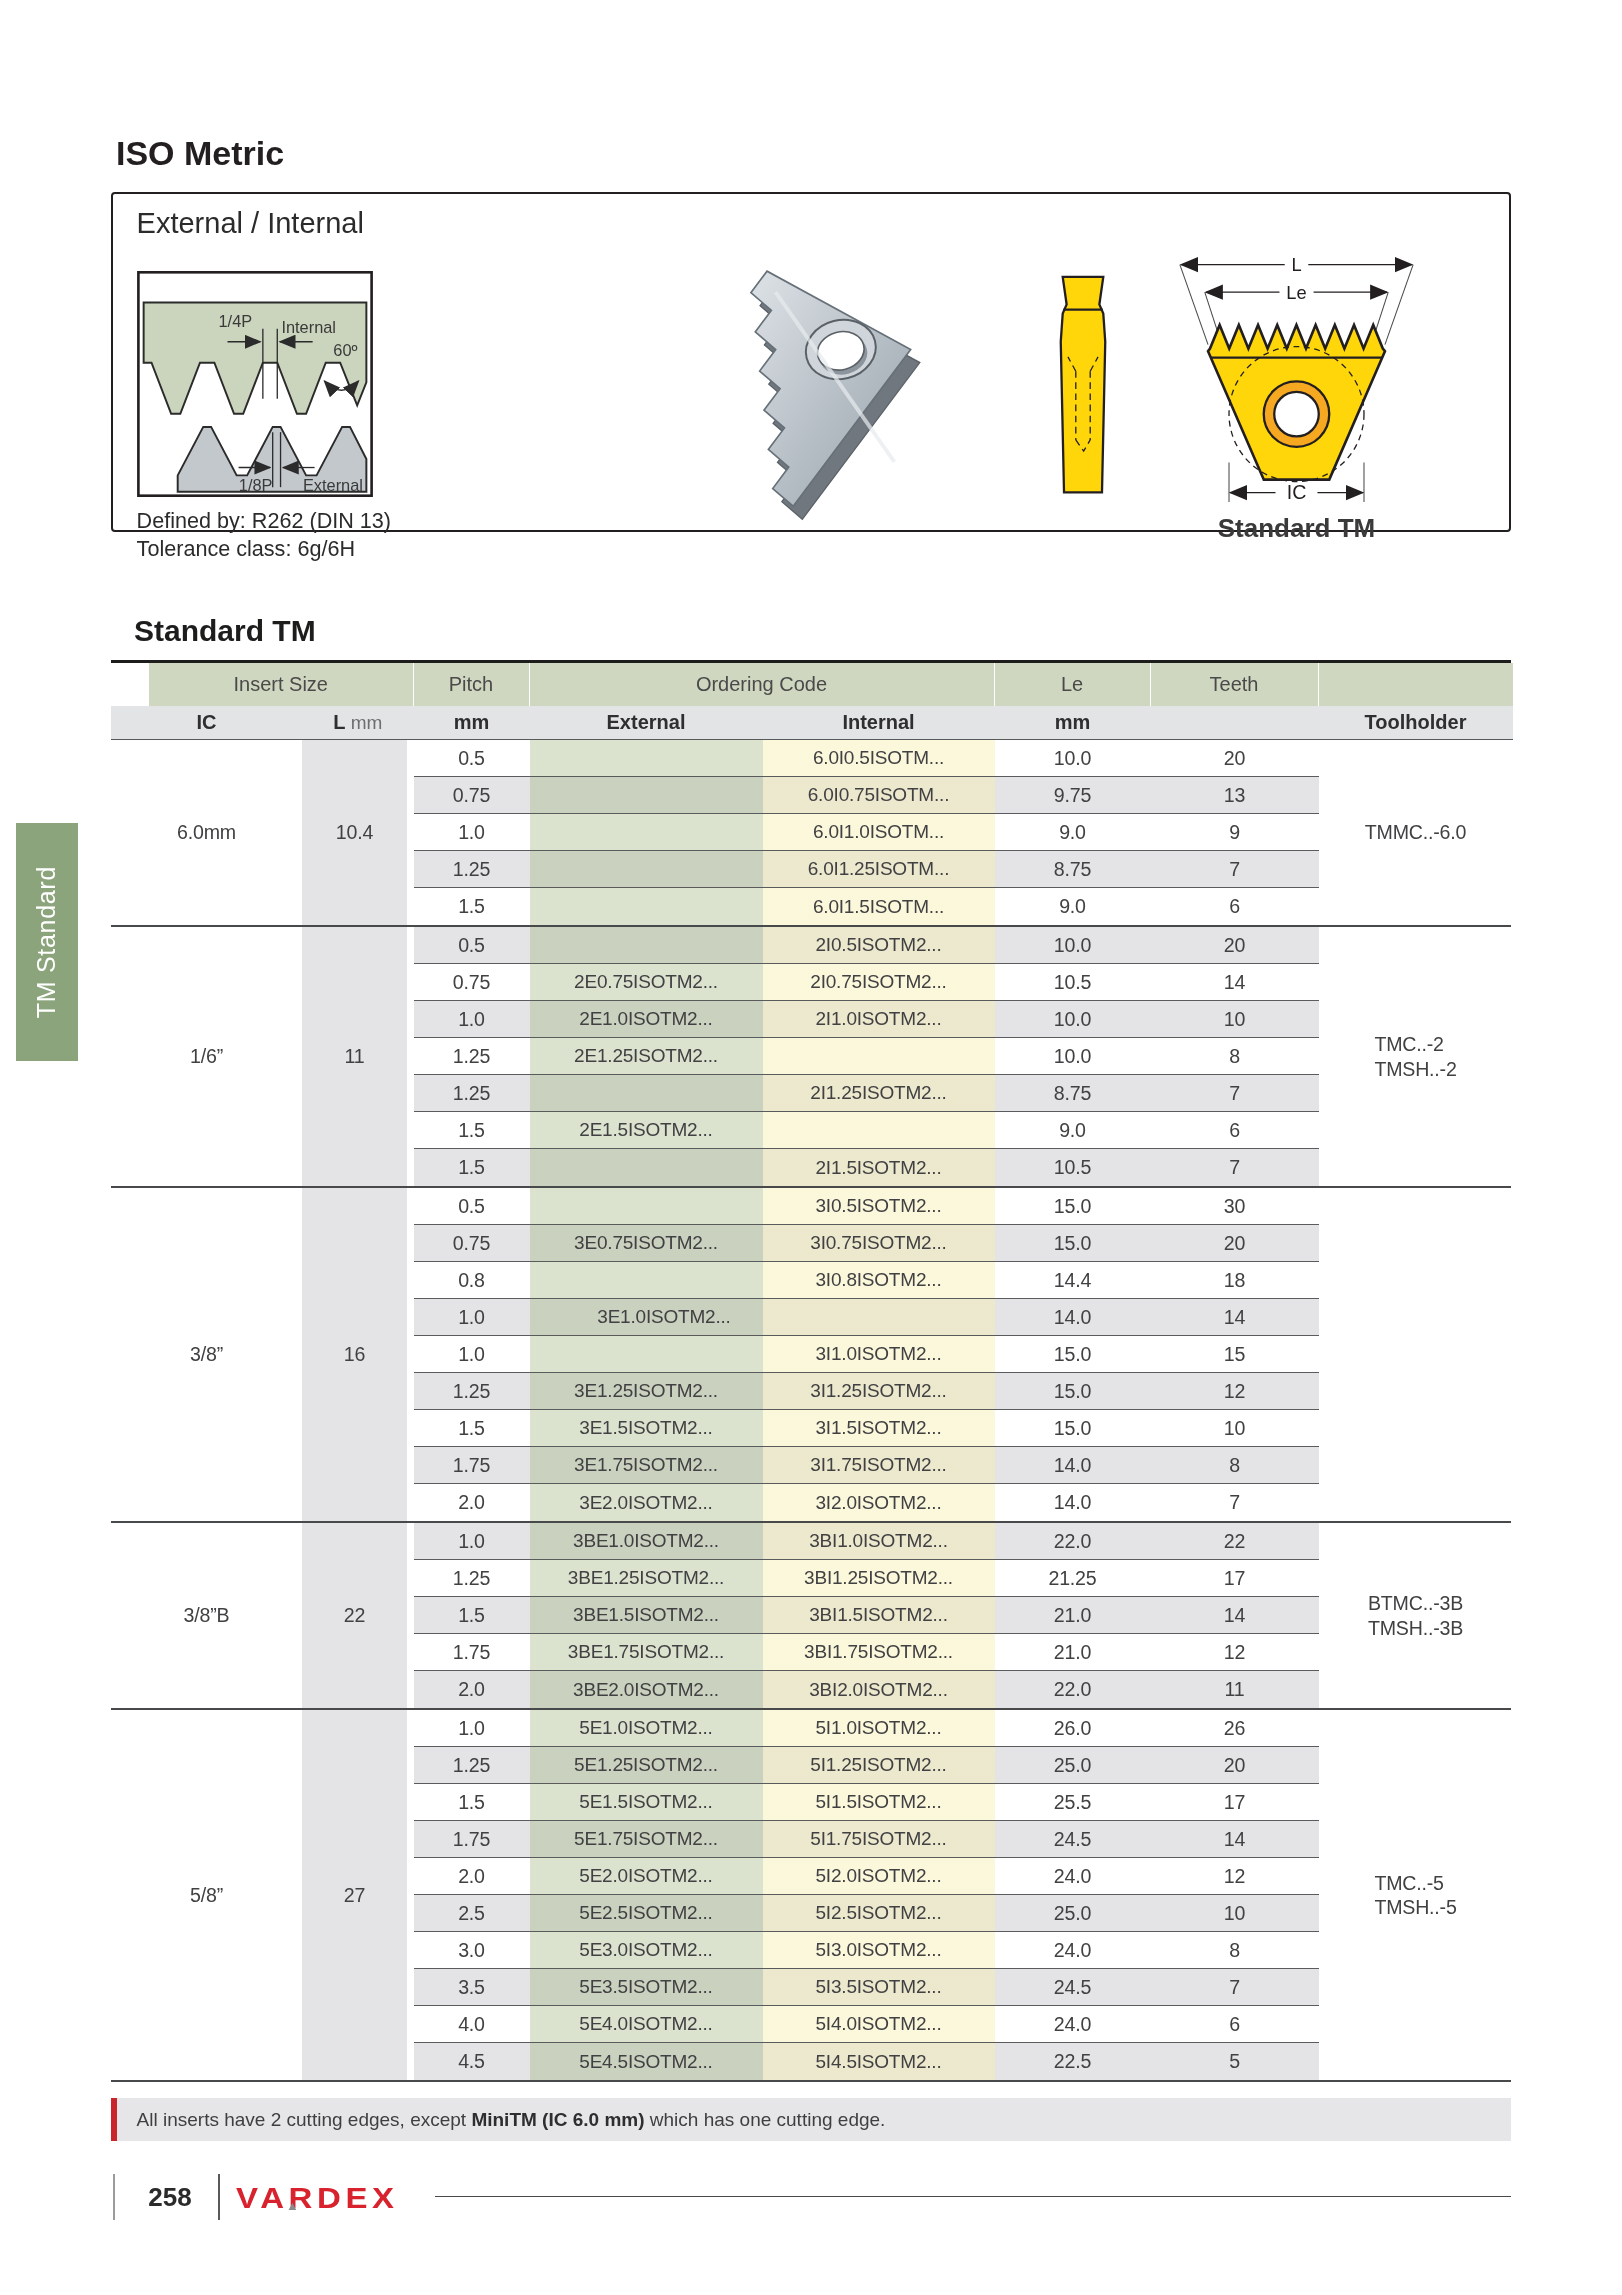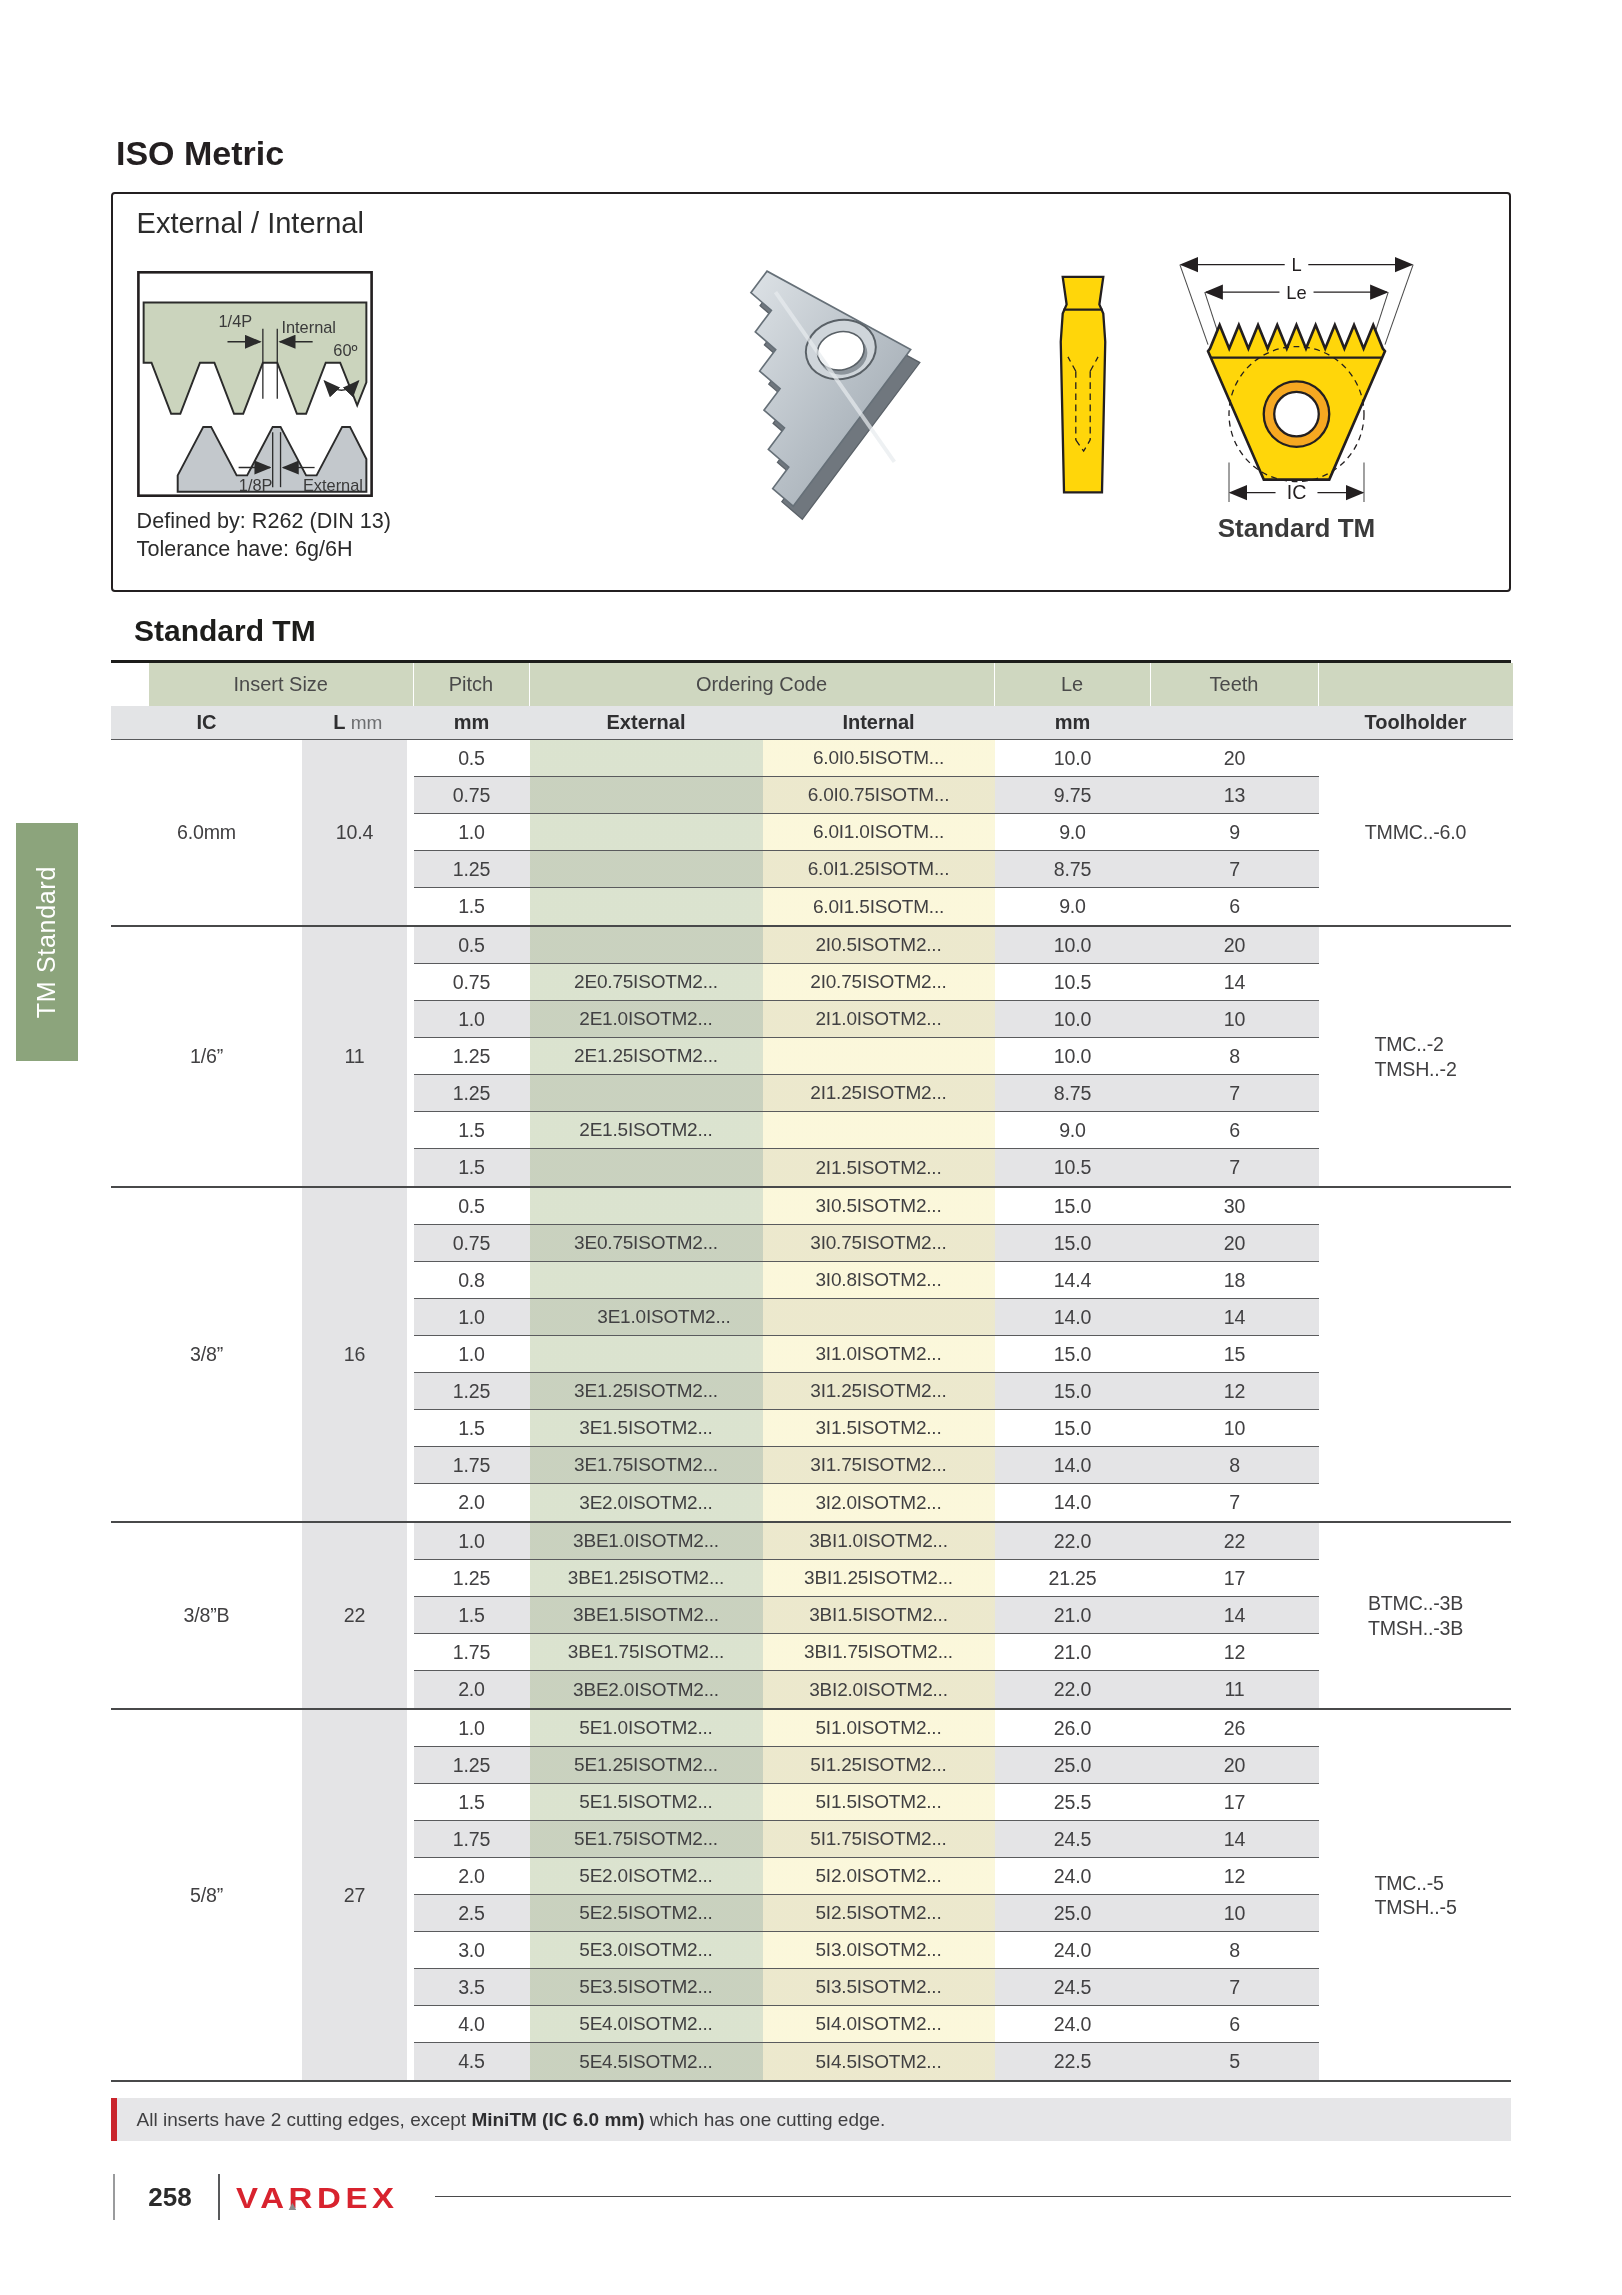--- a/index.html
+++ b/index.html
@@ -3,21 +3,21 @@
 <meta charset="utf-8">
 <style>
   html,body{margin:0;padding:0;background:#fff;}
   #page{position:relative;width:1623px;height:2295px;background:#fff;overflow:hidden;
         font-family:"Liberation Sans",sans-serif;color:#414042;}
 
   
   .page-title{position:absolute;left:116px;top:134px;font-size:34px;font-weight:bold;color:#231f20;letter-spacing:0px;}
 
   
-  .fig-box{position:absolute;left:111px;top:192px;width:1400px;height:400px;border:2px solid #231f20;border-radius:3.9px;background:#fff;box-sizing:border-box;}
+  .fig-box{position:absolute;left:111px;top:192px;width:1400px;height:340px;border:2px solid #231f20;border-radius:3.9px;background:#fff;box-sizing:border-box;}
   .fig-heading{position:absolute;left:23.6px;top:13px;font-size:29px;font-weight:400;color:#2b2b2b;}
   .thread-svg{position:absolute;left:23.6px;top:77px;}
   .fig-note{position:absolute;left:23.6px;top:313px;font-size:21.6px;line-height:1.28;color:#2b2b2b;}
   .insert3d-svg{position:absolute;left:592px;top:52px;}
   .sideview-svg{position:absolute;left:934px;top:79px;}
   .frontview-svg{position:absolute;left:1059px;top:51px;}
   .fig-caption{position:absolute;left:1059px;top:319px;width:249px;text-align:center;font-size:26px;font-weight:bold;color:#3a3a3a;}
 
   
   .side-tab{position:absolute;left:15.7px;top:823px;width:62px;height:238px;background:#8CA47C;
@@ -95,21 +95,21 @@
       <path d="M286,168 Q312,196 338,168" fill="none" stroke="#2b2b2b" stroke-width="2" marker-start="url(#ar)" marker-end="url(#ar)"></path>
       <text x="150" y="86" font-size="25" fill="#3a3a3a" text-anchor="middle">1/4P</text>
       <text x="262" y="95" font-size="25" fill="#3a3a3a" text-anchor="middle">Internal</text>
       <text x="318" y="130" font-size="25" fill="#3a3a3a" text-anchor="middle">60º</text>
       <text x="181" y="336" font-size="25" fill="#3a3a3a" text-anchor="middle">1/8P</text>
       <text x="299" y="336" font-size="25" fill="#3a3a3a" text-anchor="middle">External</text>
     </svg>
 
     <div class="fig-note">
       <div>Defined by: R262 (DIN 13)</div>
-      <div>Tolerance have: 6g/6H</div>
+      <div>Tolerance class: 6g/6H</div>
     </div>
 
     <svg class="insert3d-svg" width="222" height="288" viewBox="0 0 340 440">
       <defs>
         <linearGradient id="face" x1="0" y1="0" x2="1" y2="1">
           <stop offset="0" stop-color="#dde2e6"></stop>
           <stop offset="0.55" stop-color="#b6bec5"></stop>
           <stop offset="1" stop-color="#99a2aa"></stop>
         </linearGradient>
       </defs>

